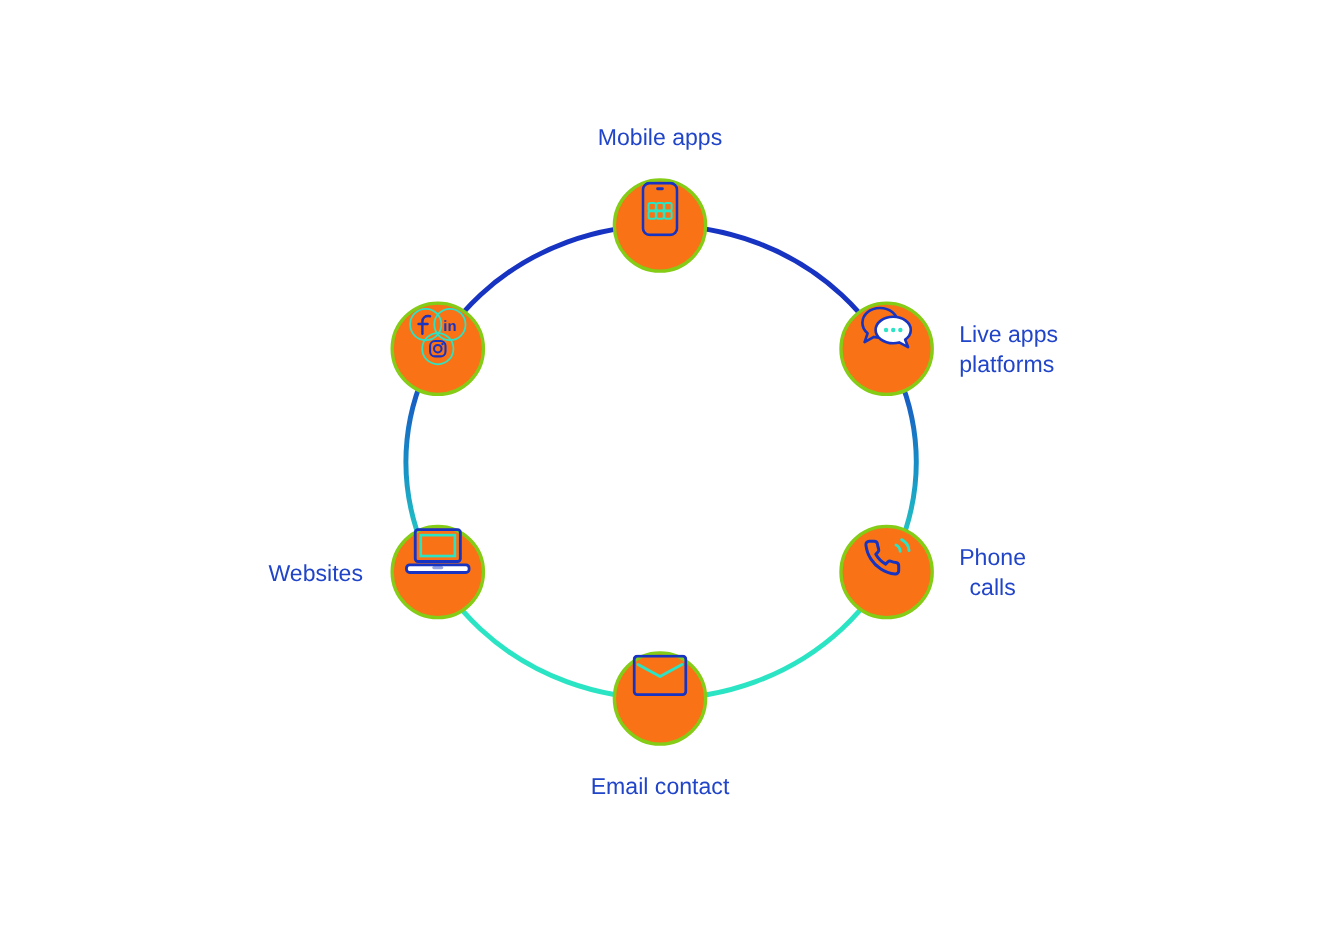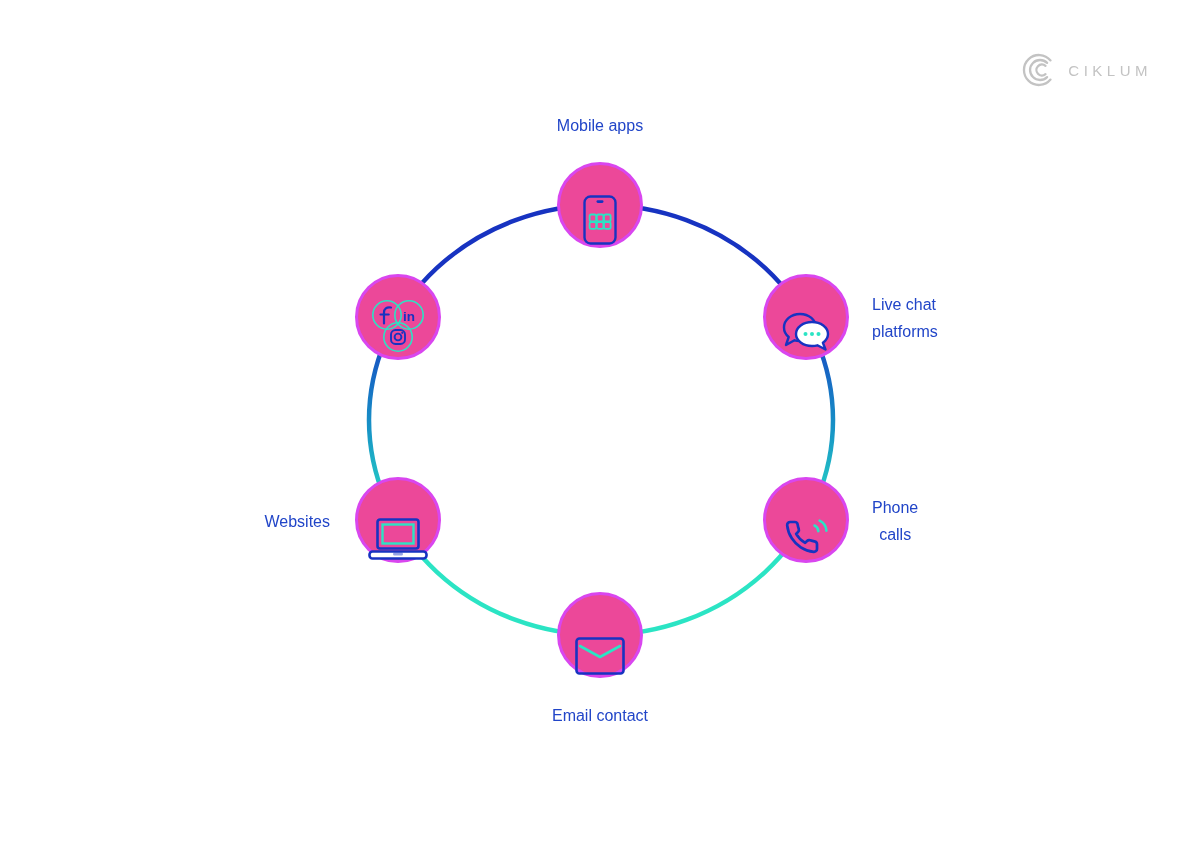--- a/index.html
+++ b/index.html
@@ -9,39 +9,39 @@
     height: 846px;
     background: #ffffff;
     font-family: "Liberation Sans", sans-serif;
     overflow: hidden;
   }
   .ring-svg { position: absolute; left: 0; top: 0; }
   .node {
     position: absolute;
     width: 86px;
     height: 86px;
-    border: 3px solid #d946ef;
+    border: 3px solid #84cc16;
     border-radius: 50%;
-    background: #ec4899;
+    background: #f97316;
     box-sizing: border-box;
     display: flex;
-    align-items: flex-end;
+    align-items: flex-start;
     justify-content: center;
     z-index: 2;
   }
   .node-mobile   { left: 557px; top: 162px; }
   .node-chat     { left: 763px; top: 274px; }
   .node-phone    { left: 763px; top: 477px; }
   .node-email    { left: 557px; top: 592px; }
   .node-web      { left: 355px; top: 477px; }
   .node-social   { left: 355px; top: 274px; }
   .label {
     position: absolute;
     color: #2145c8;
-    font-size: 16px;
+    font-size: 21px;
     line-height: 27px;
     white-space: pre-line;
     z-index: 3;
   }
   .label-mobile  { left: 450px; top: 112px; width: 300px; text-align: center; }
   .label-chat    { left: 872px; top: 291px; text-align: left; }
   .label-phone   { left: 872px; top: 494px; text-align: center; }
   .label-email   { left: 450px; top: 702px; width: 300px; text-align: center; }
   .label-web     { left: 130px; top: 508px; width: 200px; text-align: right; }
   .label-social  { left: 130px; top: 291px; width: 200px; text-align: right; }
@@ -147,31 +147,21 @@
       </g>
       <g fill="none" stroke="#1733c1" stroke-width="1.9">
         <rect x="25" y="33" width="14" height="14" rx="4.5"></rect>
         <circle cx="32" cy="40" r="3.4"></circle>
         <circle cx="36.3" cy="35.8" r="1.1" fill="#1733c1" stroke="none"></circle>
       </g>
     </svg>
   </div>
 
   <div class="label label-mobile">Mobile apps</div>
-  <div class="label label-chat">Live chat
+  <div class="label label-chat">Live apps
 platforms</div>
   <div class="label label-phone">Phone
 calls</div>
   <div class="label label-email">Email contact</div>
   <div class="label label-web">Websites</div>
 
-  <div class="logo">
-    <svg width="40" height="44" viewBox="0 0 40 44">
-      <g fill="none" stroke="#c3c3c3" stroke-width="2.3" stroke-linecap="round">
-        <path d="M 31.5,31.6 A 15 15 0 1 1 31.5,12.4"></path>
-        <path d="M 28.1,29.1 A 10 10 0 1 1 28.1,14.9"></path>
-        <path d="M 26.5,26.2 A 5.5 5.5 0 1 1 26.5,17.8"></path>
-      </g>
-    </svg>
-    <span class="logo-text">CIKLUM</span>
-  </div>
 
 </div>
 
 </body></html>

